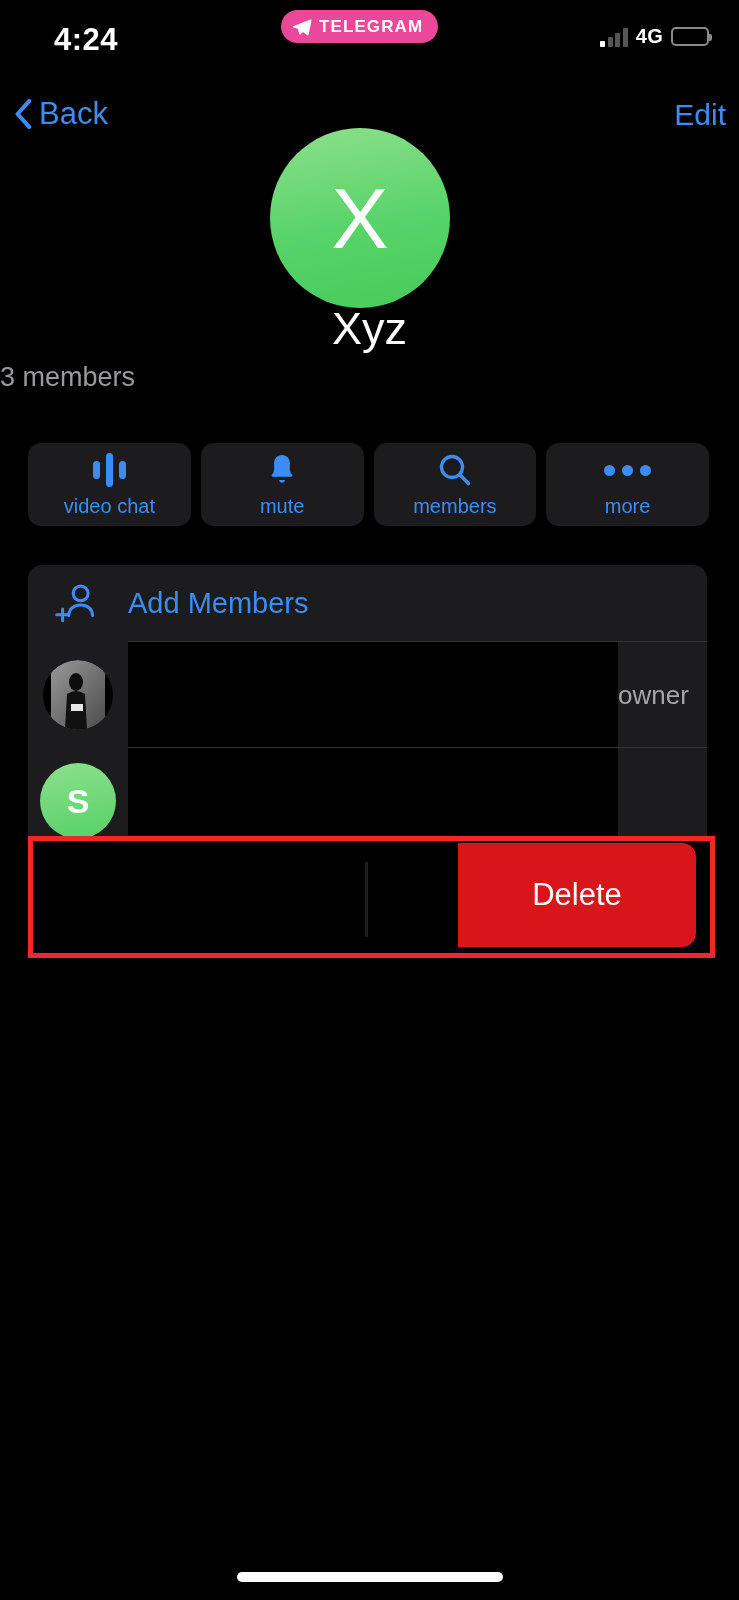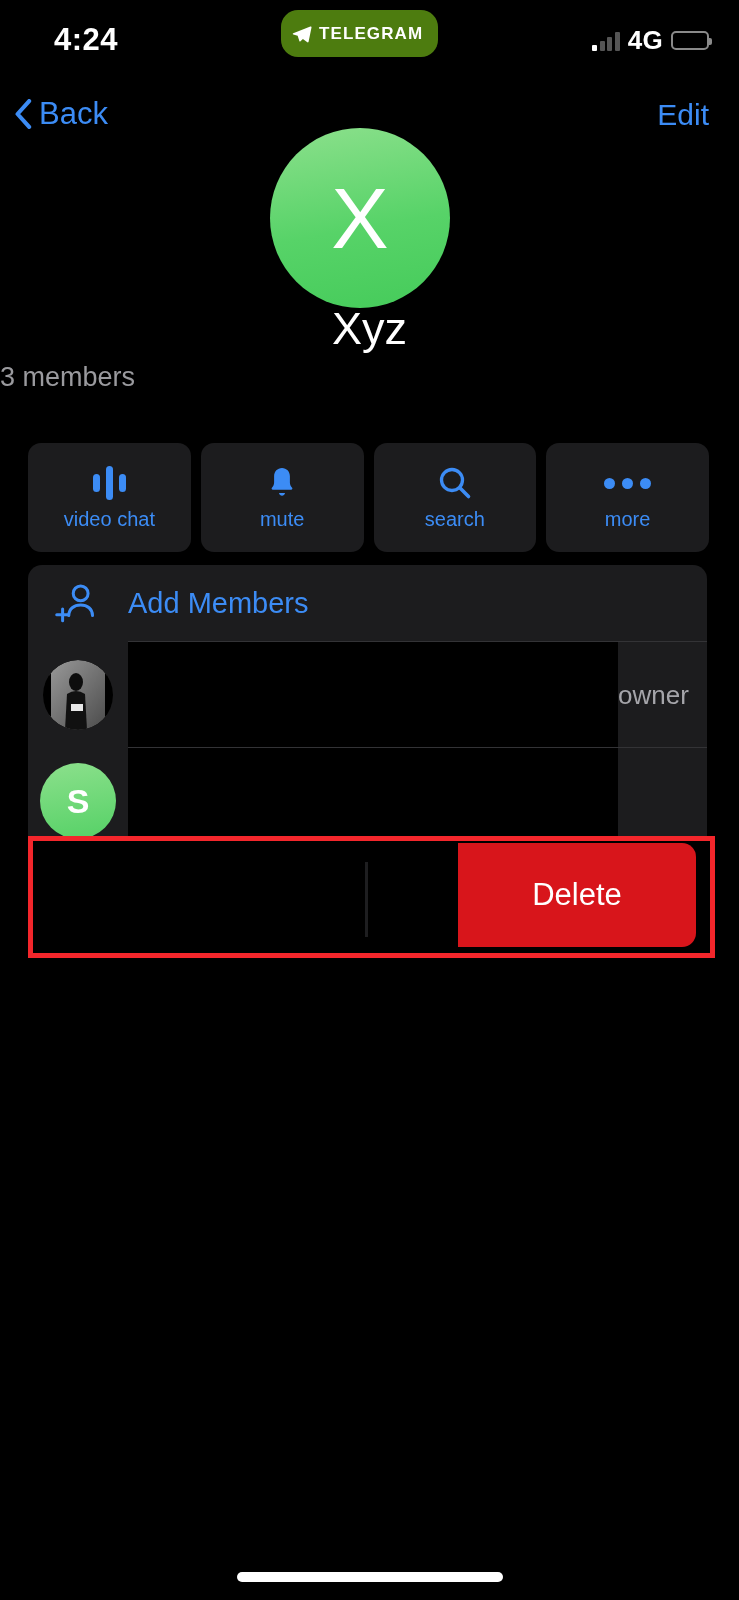--- a/index.html
+++ b/index.html
@@ -12,47 +12,47 @@
   #screen { position:relative; width:739px; height:1600px; background:#000;padding-left:40px; }
 
   
   .statusbar { position:absolute; left:0; top:0; width:739px; height:72px; }
   .status-time {
     position:absolute; left:54px; top:22px;
     color:#fff; font-size:31px; font-weight:bold; letter-spacing:0.5px;
   }
   .tg-pill {
     position:absolute; left:281px; top:10px;
-    height:47px; padding:0 15px 0 11px;
-    background:#4d7c0f; border-radius:17px;
+    height:33px; padding:0 15px 0 11px;
+    background:#ec4899; border-radius:17px;
     display:flex; align-items:center; gap:7px;
   }
   .tg-pill .plane { width:20px; height:20px; display:block; }
   .tg-pill .tg-label {
     color:#fff; font-size:17px; font-weight:bold; letter-spacing:1.1px;
   }
   .status-right { position:absolute; right:30px; top:25px; display:flex; align-items:center; gap:8px; }
   .signal { display:flex; align-items:flex-end; gap:2.5px; height:20px; }
   .signal i { display:block; width:5px; background:#555; border-radius:1px; }
   .signal i.on { background:#fff; }
   .signal i:nth-child(1){ height:6px; }
   .signal i:nth-child(2){ height:10px; }
   .signal i:nth-child(3){ height:14px; }
   .signal i:nth-child(4){ height:19px; }
-  .net { color:#fff; font-size:26px; font-weight:600; letter-spacing:0.3px; }
+  .net { color:#fff; font-size:20px; font-weight:600; letter-spacing:0.3px; }
   .battery { position:relative; width:38px; height:19px; border:2px solid #8a8a8a; border-radius:5px; padding:1.5px; }
   .battery .fill { height:100%; width:30%; background:#f5c518; border-radius:2px; }
   .battery .cap { position:absolute; right:-5px; top:5px; width:3px; height:7px; background:#8a8a8a; border-radius:0 2px 2px 0; }
 
   
   .navbar { position:absolute; left:0; top:96px; width:739px; height:50px; }
   .nav-back { position:absolute; left:14px; top:0; display:flex; align-items:center; gap:7px; cursor:pointer; }
   .nav-back .chev { width:18px; height:30px; display:block; }
   .nav-back .lbl { color:#3c8cf5; font-size:31px; }
-  .nav-edit { position:absolute; right:30px; top:2px; color:#3c8cf5; font-size:30px; cursor:pointer; }
+  .nav-edit { position:absolute; right:13px; top:2px; color:#3c8cf5; font-size:30px; cursor:pointer; }
 
   
   .avatar-big {
     position:absolute; left:270px; top:128px; width:180px; height:180px;
     border-radius:50%;
     background:linear-gradient(170deg,#8ce08c 0%,#57d368 55%,#45cb5a 100%);
     display:flex; align-items:center; justify-content:center;
   }
   .avatar-big .glyph { color:#fff; font-size:86px; font-weight:500; line-height:1; }
   .profile-title {
@@ -60,21 +60,21 @@
     color:#fff; font-size:45px; font-weight:400;
   }
   .profile-sub {
     position:absolute; left:0; top:362px; width:739px; 
     color:#9a9a9e; font-size:27px;
   }
 
   
   .actions { position:absolute; left:28px; top:443px; width:681px; display:flex; gap:10px; }
   .action-btn {
-    flex:1; height:109px; background:#1c1c1e; border-radius:13px;
+    flex:1; height:83px; background:#1c1c1e; border-radius:13px;
     display:flex; flex-direction:column; align-items:center; justify-content:center;
     gap:6px; cursor:pointer;
   }
   .action-btn .ico { height:38px; display:flex; align-items:center; justify-content:center; }
   .action-btn .cap2 { color:#3c8cf5; font-size:20px; }
   .bars { display:flex; align-items:center; gap:6px; height:34px; }
   .bars i { display:block; width:7px; background:#3c8cf5; border-radius:4px; }
   .bars i:nth-child(1){ height:18px; }
   .bars i:nth-child(2){ height:34px; }
   .bars i:nth-child(3){ height:18px; }
@@ -201,21 +201,21 @@
       <span class="cap2">mute</span>
     </div>
 
     <div class="action-btn">
       <span class="ico">
         <svg width="36" height="36" viewBox="0 0 24 24">
           <circle cx="10" cy="10" r="7" fill="none" stroke="#3c8cf5" stroke-width="2.2"></circle>
           <line x1="15.2" y1="15.2" x2="21" y2="21" stroke="#3c8cf5" stroke-width="2.4" stroke-linecap="round"></line>
         </svg>
       </span>
-      <span class="cap2">search</span>
+      <span class="cap2">members</span>
     </div>
 
     <div class="action-btn">
       <span class="ico">
         <span class="dots3">
             <i></i>
             <i></i>
             <i></i>
           </span>
       </span>

